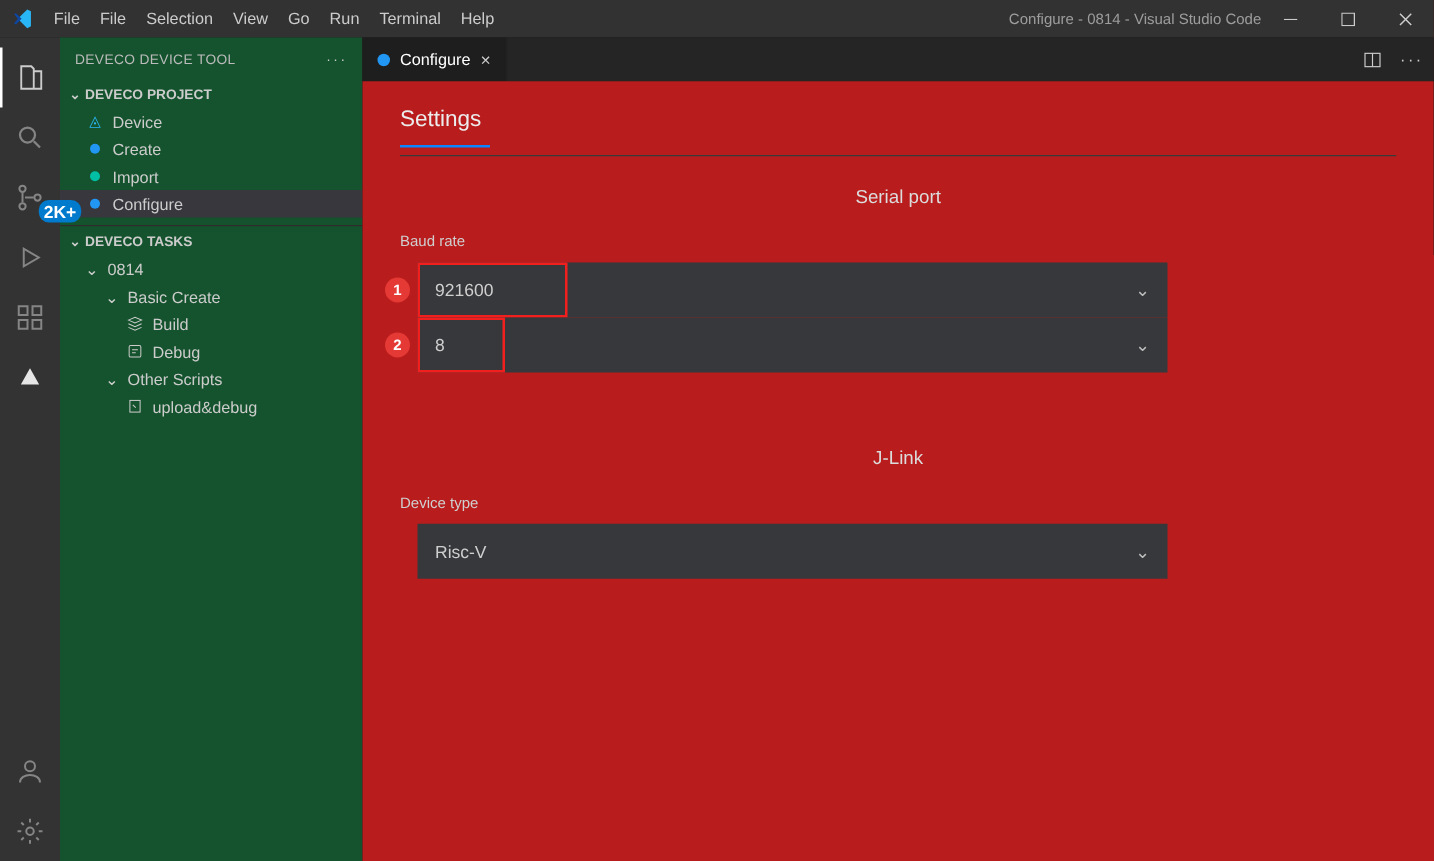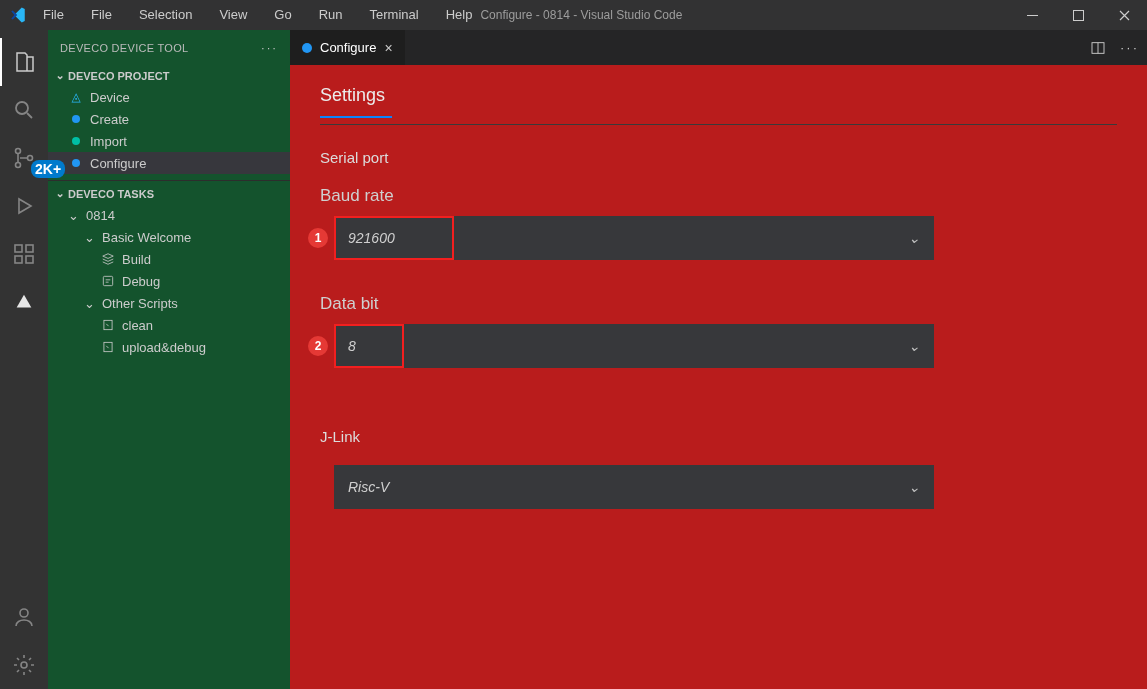--- a/index.html
+++ b/index.html
@@ -20,26 +20,26 @@
     height: 30px;
     background: #323233;
     display: flex;
     align-items: center;
     color: #cccccc;
     user-select: none;
   }
   .title-bar .logo {
     width: 35px; display:flex; justify-content:center; align-items:center;
   }
-  .menu { display:flex;gap:11px; }
+  .menu { display:flex; }
   .menu-item {
     padding: 0 8px; height:30px; line-height:30px; color:#ccc; cursor:default;
   }
   .title-center {
-    flex:1; text-align:left; color:#9d9d9d; font-size:12px;
+    flex:1; text-align:right; color:#9d9d9d; font-size:12px;
   }
   .window-controls { display:flex; }
   .win-btn { width:46px; height:30px; display:flex; align-items:center; justify-content:center; color:#ccc;}
   
   .main {
     flex:1; display:flex; min-height:0;
   }
   
   .activity-bar {
     width:48px; background:#333333; display:flex; flex-direction:column; align-items:center; padding-top:8px;
@@ -95,29 +95,29 @@
   .content {
     flex:1; overflow:auto; background:#b91c1c; position:relative;
   }
   .content-inner { padding:12px 30px 40px 30px; }
   .settings-title {
     font-size:18px; color:#ececec; padding:8px 0 10px;
   }
   .settings-underline { height:2px; width:72px; background:#0a84ff; margin-bottom:6px;}
   .thin-rule { height:1px; background:#3a3a3a; margin-bottom:24px;}
   .section-label {
-    font-size:15px; color:#dcdcdc; margin:20px 0 20px; font-weight:400;
-  }
-  .field-label { font-size:17px; color:#cfcfcf; margin:16px 0 10px;}
+    font-size:15px; color:#dcdcdc; margin:20px 0 20px; font-weight:400;text-align:center;
+  }
+  .field-label { font-size:12px; color:#cfcfcf; margin:16px 0 10px;}
   .annot-badge {
     width:20px;height:20px;border-radius:50%;background:#e53935;color:#fff;font-size:12px;font-weight:700;display:flex;align-items:center;justify-content:center;
     position:absolute; left:-26px; top:50%; transform:translateY(-50%);
   }
   .select-box {
-    flex:1; max-width:600px; height:44px; background:#37383b; display:flex; align-items:center; padding:0 14px; color:#cfcfcf; font-size:14px; position:relative;font-style:italic;
+    flex:1; max-width:600px; height:44px; background:#37383b; display:flex; align-items:center; padding:0 14px; color:#cfcfcf; font-size:14px; position:relative;
   }
   .select-box .chev-down{ margin-left:auto;color:#bfbfbf;}
   .redbox {
     position:absolute; left:0; top:0; height:44px; border:2px solid #f21f1f; pointer-events:none;
   }
   .row-wrap{ position:relative; margin-left:14px;}
   
   .content::-webkit-scrollbar{width:14px;background:#1e1e1e;}
   .content::-webkit-scrollbar-thumb{background:#3a3a3a;}
   
@@ -258,21 +258,21 @@
       <span class="chev">⌄</span>
       <span>DEVECO TASKS</span>
     </div>
     <div class="tree">
       <div class="tree-item indent1">
         <span class="chev" style="width:12px;">⌄</span>
         <span>0814</span>
       </div>
       <div class="tree-item indent2">
         <span class="chev" style="width:12px;">⌄</span>
-        <span>Basic Welcome</span>
+        <span>Basic Create</span>
       </div>
       <div class="tree-item indent3">
         <span class="ico">
             <svg width="14" height="14" viewBox="0 0 24 24">
               <path d="M3 7l9-4 9 4-9 4-9-4Zm0 5 9 4 9-4M3 17l9 4 9-4" stroke="#ccc" stroke-width="1.4" fill="none"></path>
             </svg>
           </span>
         <span>Build</span>
       </div>
       <div class="tree-item indent3">
@@ -280,29 +280,20 @@
             <svg width="14" height="14" viewBox="0 0 24 24">
               <rect x="4" y="4" width="16" height="16" rx="2" stroke="#ccc" stroke-width="1.4" fill="none"></rect>
               <path d="M8 10h8M8 14h5" stroke="#ccc" stroke-width="1.4"></path>
             </svg>
           </span>
         <span>Debug</span>
       </div>
       <div class="tree-item indent2">
         <span class="chev" style="width:12px;">⌄</span>
         <span>Other Scripts</span>
-      </div>
-      <div class="tree-item indent3">
-        <span class="ico">
-            <svg width="14" height="14" viewBox="0 0 24 24">
-              <rect x="5" y="4" width="14" height="16" stroke="#ccc" stroke-width="1.4" fill="none"></rect>
-              <path d="M9 10l4 4" stroke="#ccc" stroke-width="1.4"></path>
-            </svg>
-          </span>
-        <span>clean</span>
       </div>
       <div class="tree-item indent3">
         <span class="ico">
             <svg width="14" height="14" viewBox="0 0 24 24">
               <rect x="5" y="4" width="14" height="16" stroke="#ccc" stroke-width="1.4" fill="none"></rect>
               <path d="M9 10l4 4" stroke="#ccc" stroke-width="1.4"></path>
             </svg>
           </span>
         <span>upload&amp;debug</span>
       </div>
@@ -338,32 +329,32 @@
         <div class="field-label">Baud rate</div>
         <div class="row-wrap">
           <span class="annot-badge">1</span>
           <div class="select-box">
             <span>921600</span>
             <span class="chev-down">⌄</span>
             <span class="redbox" style="width:120px;"></span>
           </div>
         </div>
 
-        <div class="field-label" style="margin-top:34px;">Data bit</div>
         <div class="row-wrap">
           <span class="annot-badge">2</span>
           <div class="select-box">
             <span>8</span>
             <span class="chev-down">⌄</span>
             <span class="redbox" style="width:70px;"></span>
           </div>
         </div>
 
         <div class="section-label" style="margin-top:60px;">J-Link</div>
 
+        <div class="field-label">Device type</div>
         <div class="row-wrap">
           <div class="select-box">
             <span>Risc-V</span>
             <span class="chev-down">⌄</span>
           </div>
         </div>
       </div>
     </div>
   </div>
 </div>

